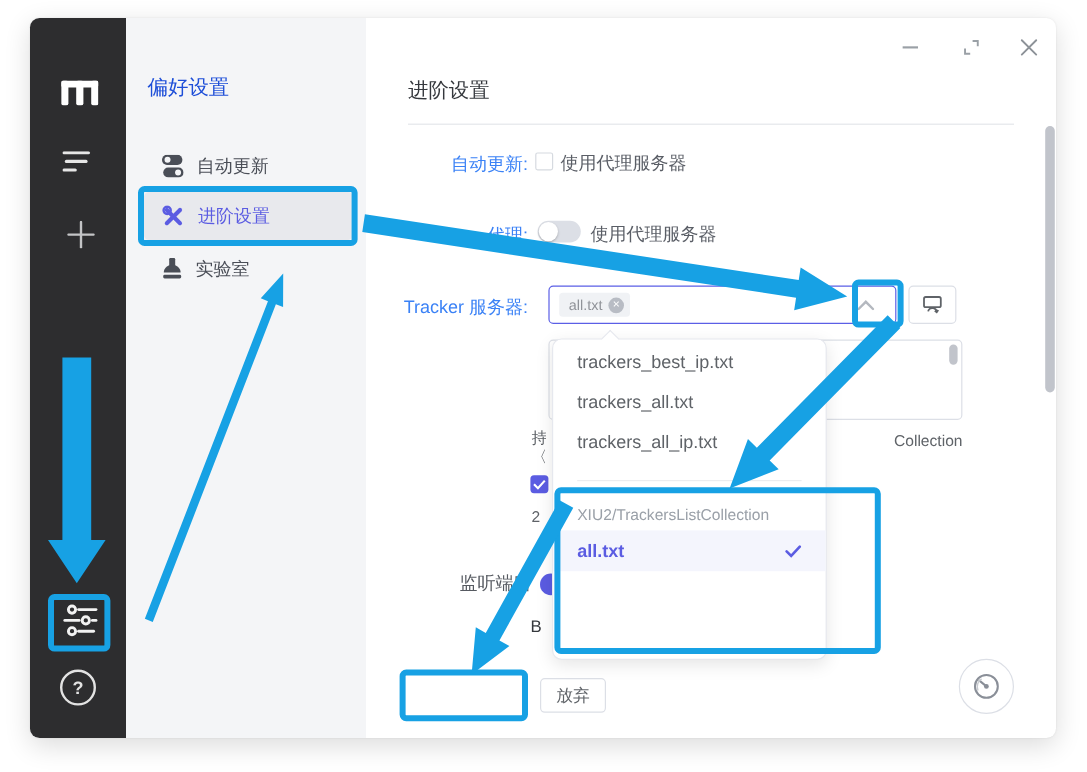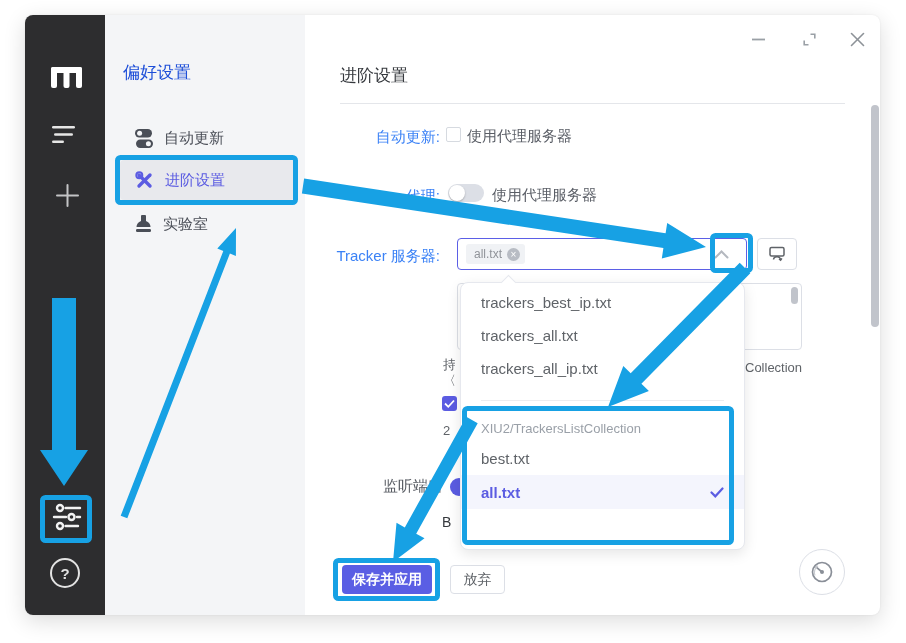--- a/index.html
+++ b/index.html
@@ -39,21 +39,21 @@
   .tag-close{width:13px;height:13px;border-radius:50%;background:#b8bcc4;color:#fff;font-size:10px;
     line-height:13px;text-align:center;cursor:pointer;}
   .small-btn{position:absolute;background:#fff;border:1px solid #dcdfe6;border-radius:4px;
     box-sizing:border-box;display:flex;align-items:center;justify-content:center;cursor:pointer;}
   
   .tracker-textarea{position:absolute;left:432px;top:268px;width:345px;height:67px;background:#fff;
     border:1px solid #dcdfe6;border-radius:4px;box-sizing:border-box;z-index:1;}
   .ta-thumb{position:absolute;right:3px;top:3px;width:7px;height:17px;border-radius:4px;background:#c1c4cb;}
   .frag{position:absolute;z-index:1;overflow:hidden;white-space:nowrap;}
   
-  .dropdown{position:absolute;left:435px;top:267px;width:285px;height:268px;background:#fff;
+  .dropdown{position:absolute;left:435px;top:267px;width:229px;height:268px;background:#fff;
     border:1px solid #e6e8ee;border-radius:8px;box-shadow:0 4px 14px rgba(0,0,0,.10);
     box-sizing:border-box;z-index:20;padding-top:3px;}
   .dd-notch{position:absolute;left:42px;top:-6px;width:10px;height:10px;background:#fff;
     border-left:1px solid #e6e8ee;border-top:1px solid #e6e8ee;transform:rotate(45deg);}
   .dd-item{height:33px;display:flex;align-items:center;padding:0 20px;font-size:15px;
     color:#5f6368;cursor:pointer;}
   .dd-item.selected{height:34px;background:#f4f5fd;color:#5b5ce2;font-weight:bold;}
   .dd-group{height:28px;display:flex;align-items:center;padding:0 20px;font-size:13px;color:#9aa0a8;}
   .dd-divider{height:1px;background:#ebedf0;margin:15px 20px 13px 20px;}
   .dd-check{margin-left:auto;}
@@ -228,32 +228,28 @@
           <span>trackers_best_ip.txt</span>
         </div>
       <div class="dd-item">
           <span>trackers_all.txt</span>
         </div>
       <div class="dd-item">
           <span>trackers_all_ip.txt</span>
         </div>
       <div class="dd-divider"></div>
       <div class="dd-group">XIU2/TrackersListCollection</div>
-      <div class="dd-item">
-          <span>best.txt</span>
-        </div>
       <div class="dd-item selected">
         <span>all.txt</span>
         <svg class="dd-check" width="14" height="11" viewBox="0 0 14 11">
           <polyline points="1.5,5.5 5.3,9.3 12.5,1.5" fill="none" stroke="#5b5ce2" stroke-width="2.2" stroke-linecap="round"></polyline>
         </svg>
       </div>
     </div>
 
-    <button class="btn-primary">保存并应用</button>
     <button class="btn-plain">放弃</button>
 
     <div class="gauge-btn">
       <svg width="26" height="26" viewBox="0 0 26 26">
         <circle cx="13" cy="13" r="9.5" fill="none" stroke="#8a8f98" stroke-width="1.7"></circle>
         <circle cx="13" cy="13" r="2" fill="#8a8f98"></circle>
         <line x1="13" y1="13" x2="7.2" y2="8.2" stroke="#8a8f98" stroke-width="1.7" stroke-linecap="round"></line>
         <path d="M6,16.5 a8,8 0 0 1 3,-9.8" fill="none" stroke="#c8cbd0" stroke-width="1.2"></path>
       </svg>
     </div>

